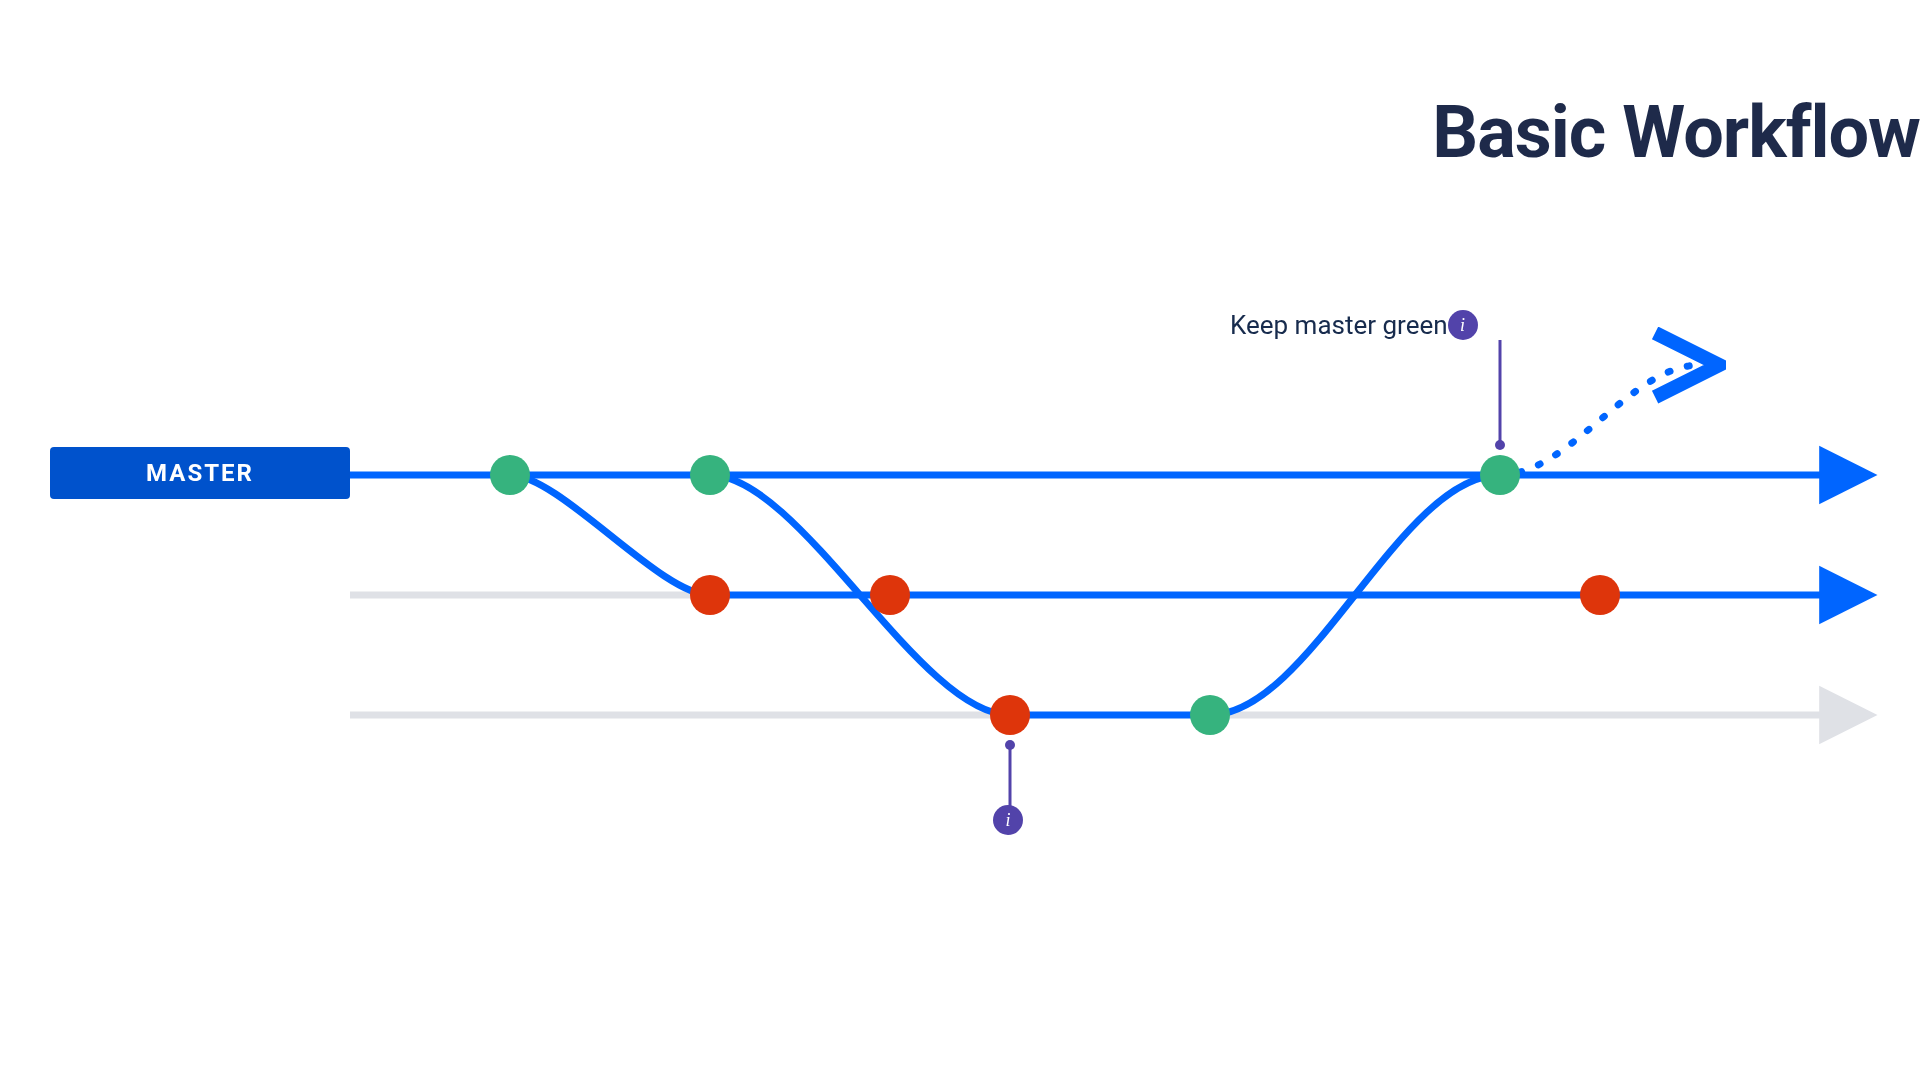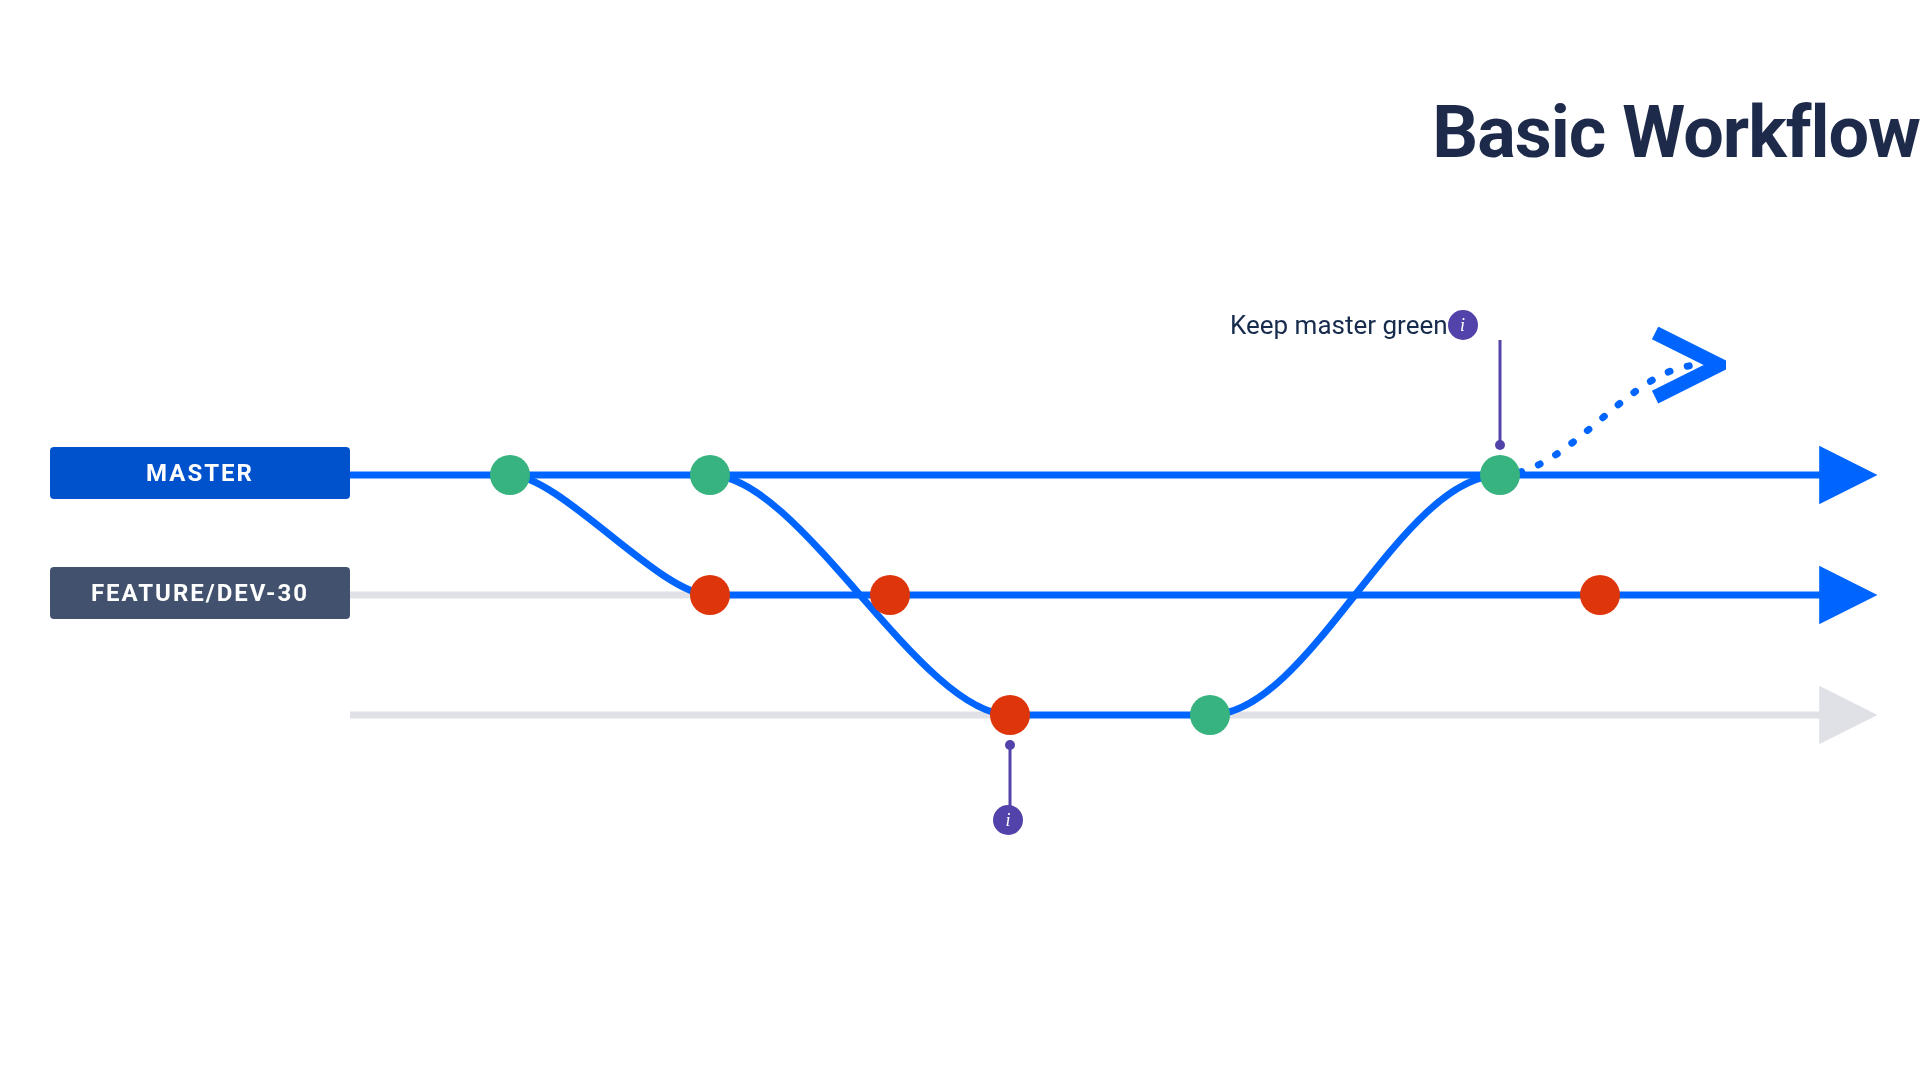--- a/index.html
+++ b/index.html
@@ -13,21 +13,20 @@
   .info-badge{width:30px;height:30px;border-radius:50%;background:#5243aa;color:#fff;font-family:Georgia,serif;font-style:italic;font-size:18px;display:inline-flex;align-items:center;justify-content:center;vertical-align:middle;}
 </style>
 </head>
 <body>
 
 <div class="title">Basic Workflow</div>
 
 <div class="stage">
 
   <div class="branch-label branch-master" style="left:50px;top:272px;width:300px">MASTER</div>
-  <div class="branch-label branch-feature" style="left:50px;top:392px;width:300px">FEATURE/DEV-30</div>
 
   <svg width="1920" height="900">
     <defs>
       <marker id="arrow-blue" viewBox="0 0 12 12" refX="8" refY="6" markerWidth="10" markerHeight="10" orient="auto-start-reverse">
         <path d="M1 1 L11 6 L1 11 Z" fill="#0065ff"></path>
       </marker>
       <marker id="arrow-blue-open" viewBox="0 0 12 12" refX="8" refY="6" markerWidth="11" markerHeight="11" orient="auto-start-reverse">
         <path d="M1 1 L11 6 L1 11" fill="none" stroke="#0065ff" stroke-width="2.2"></path>
       </marker>
       <marker id="arrow-grey" viewBox="0 0 12 12" refX="8" refY="6" markerWidth="10" markerHeight="10" orient="auto-start-reverse">

